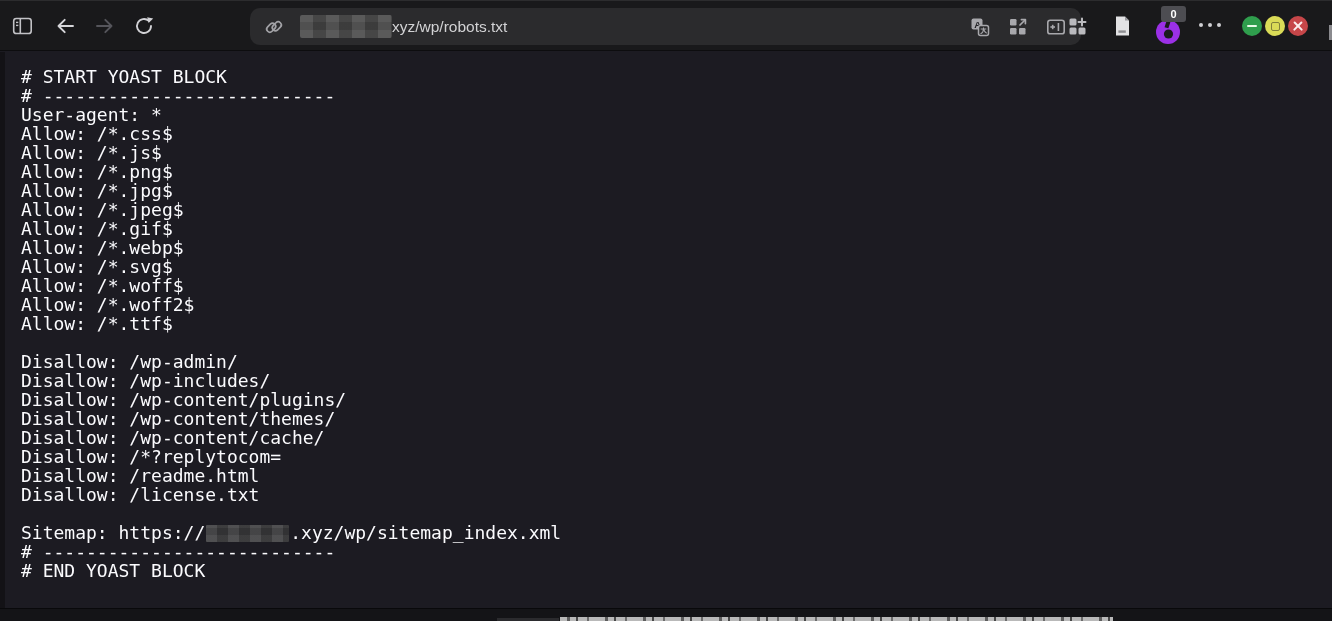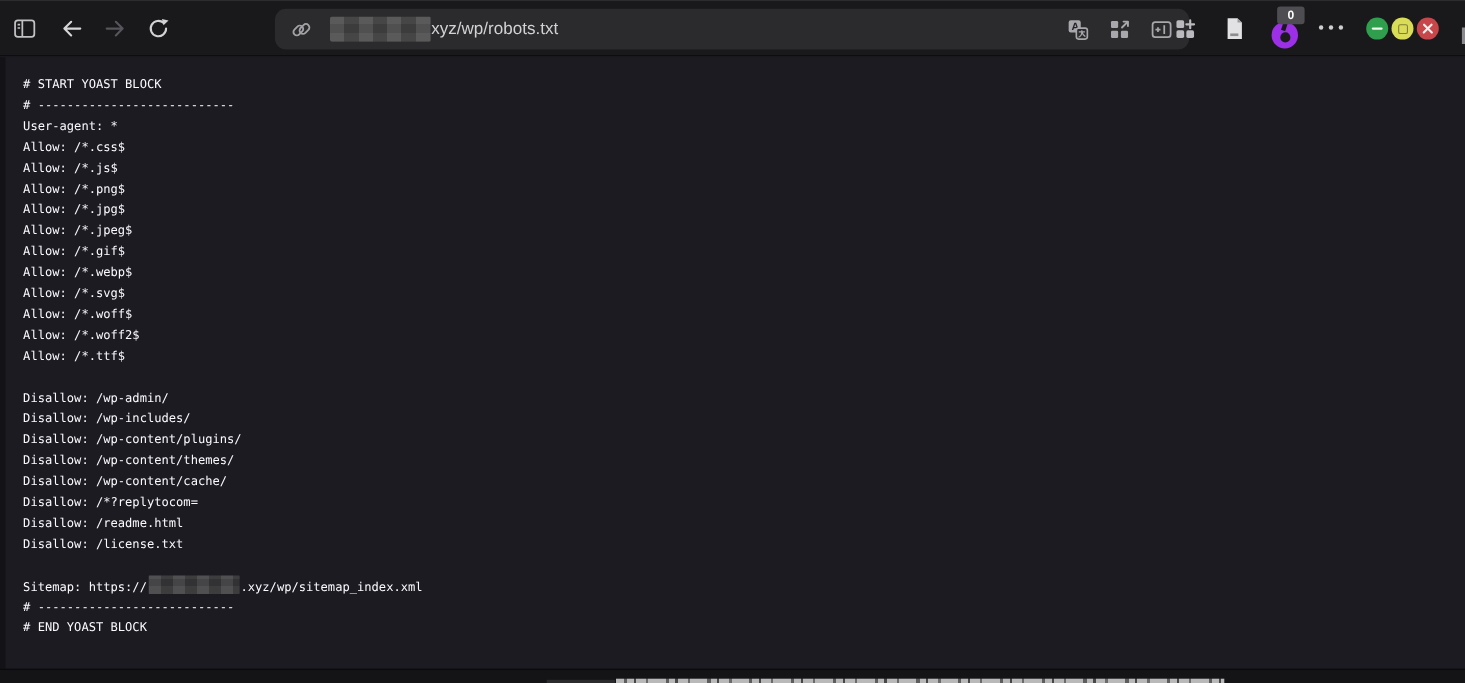--- a/index.html
+++ b/index.html
@@ -62,21 +62,21 @@
   .winbtn.close b { transform:rotate(-45deg); }
 
   .edge-sliver { position:absolute; left:1329px; top:24px; width:3px; height:15px; background:#8a8a8e; }
 
   
   .content {
     position:absolute; left:0; top:52px; width:1332px; height:556px;
     background:#1c1b22;
     padding:15px 0 0 21px;
     font-family:"DejaVu Sans Mono","Liberation Mono",monospace;
-    font-size:11px; line-height:19px; color:#fbfbfe;
+    font-size:18px; line-height:19px; color:#fbfbfe;
     white-space:pre;
   }
   .left-strip { position:absolute; left:0; top:52px; width:5px; height:556px; background:#131216; }
   .line { height:19px; }
   .redact-inline {
     display:inline-block; width:83px; height:17px; border-radius:1px;
     vertical-align:-3px; margin:0 1px;
     background: repeating-linear-gradient(90deg, rgba(255,255,255,0.06) 0 11px, rgba(0,0,0,0.12) 11px 22px),
                 repeating-linear-gradient(0deg, rgba(255,255,255,0.04) 0 7px, rgba(0,0,0,0.07) 7px 14px), #3d3d3f;
   }

